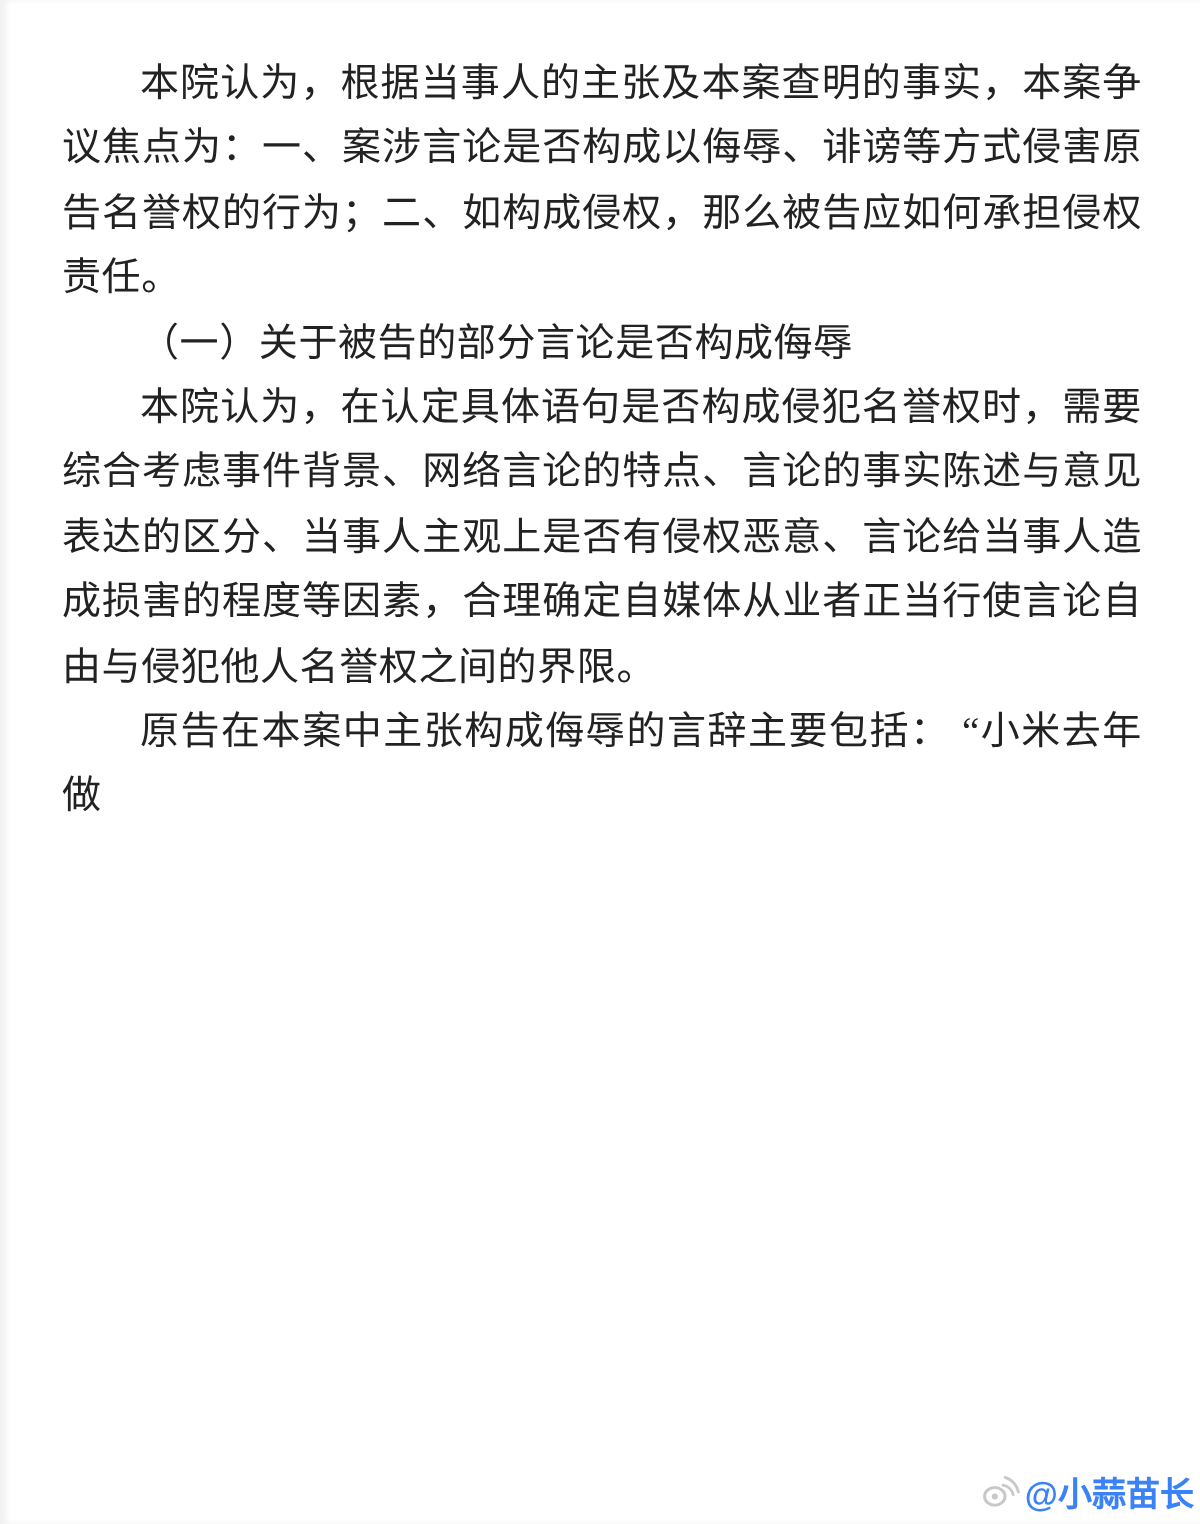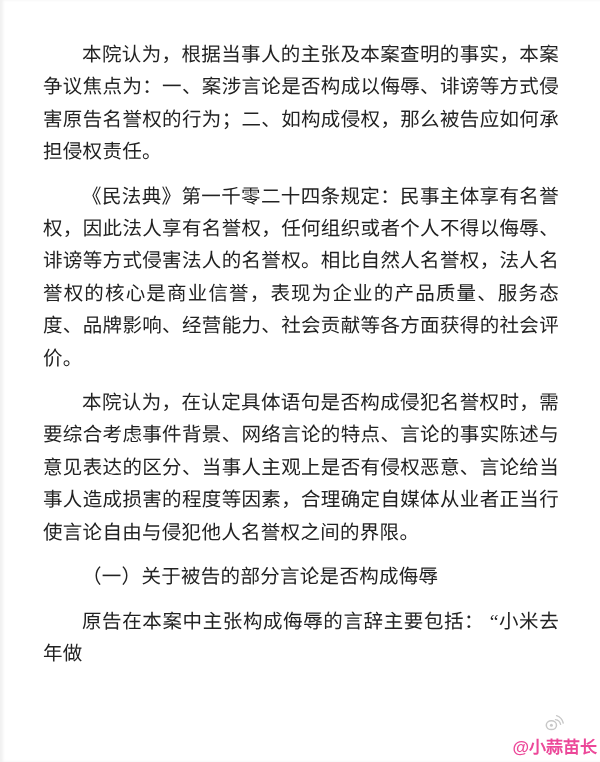--- a/index.html
+++ b/index.html
@@ -23,21 +23,21 @@
     top: 27px;
     width: 540px;
     color: #222222;
     font-size: 19.5px;
     line-height: 32.4px;
     text-align: justify;
     text-justify: inter-character;
     letter-spacing: 0.3px;
   }
   .para {
-    margin: 12px;
+    margin: 0;
     padding: 0;
     text-indent: 2em;
     word-break: break-all;
   }
   .watermark {
     position: absolute;
     right: 3px;
     bottom: 4px;
     display: flex;
     align-items: center;
@@ -57,27 +57,26 @@
   }
 </style>
 </head>
 <body>
 
 <div class="page" style="background: rgb(255, 255, 255);">
 
   <div class="doc" style="color: rgb(34, 34, 34);">
 
   <p class="para">本院认为，根据当事人的主张及本案查明的事实，本案争议焦点为：一、案涉言论是否构成以侮辱、诽谤等方式侵害原告名誉权的行为；二、如构成侵权，那么被告应如何承担侵权责任。</p>
-      <p class="para">《民法典》第一千零二十四条规定：民事主体享有名誉权，因此法人享有名誉权，任何组织或者个人不得以侮辱、诽谤等方式侵害法人的名誉权。相比自然人名誉权，法人名誉权的核心是商业信誉，表现为企业的产品质量、服务态度、品牌影响、经营能力、社会贡献等各方面获得的社会评价。</p>
+      <p class="para">（一）关于被告的部分言论是否构成侮辱</p>
       <p class="para">本院认为，在认定具体语句是否构成侵犯名誉权时，需要综合考虑事件背景、网络言论的特点、言论的事实陈述与意见表达的区分、当事人主观上是否有侵权恶意、言论给当事人造成损害的程度等因素，合理确定自媒体从业者正当行使言论自由与侵犯他人名誉权之间的界限。</p>
-      <p class="para">（一）关于被告的部分言论是否构成侮辱</p>
       <p class="para">原告在本案中主张构成侮辱的言辞主要包括： “小米去年做</p>
     </div>
 
-  <div class="watermark" style="color: #ec4899; flex-direction: column;">
+  <div class="watermark" style="color: #3b82f6;">
     <span class="wm-icon">
       <svg width="19" height="17" viewBox="0 0 19 17" fill="none" xmlns="http://www.w3.org/2000/svg">
         <ellipse cx="6.4" cy="11.2" rx="5.1" ry="4.4" stroke="#c8c8c8" stroke-width="1.5"></ellipse>
         <circle cx="6.4" cy="11.2" r="1.5" fill="#c8c8c8"></circle>
         <path d="M10.5 5.6 A 6.2 6.2 0 0 1 15.6 10.4" stroke="#c8c8c8" stroke-width="1.4" stroke-linecap="round"></path>
         <path d="M11.6 1.7 A 10.2 10.2 0 0 1 18.2 9.0" stroke="#c8c8c8" stroke-width="1.4" stroke-linecap="round"></path>
       </svg>
     </span>
     <span class="wm-text">@小蒜苗长</span>
   </div>

